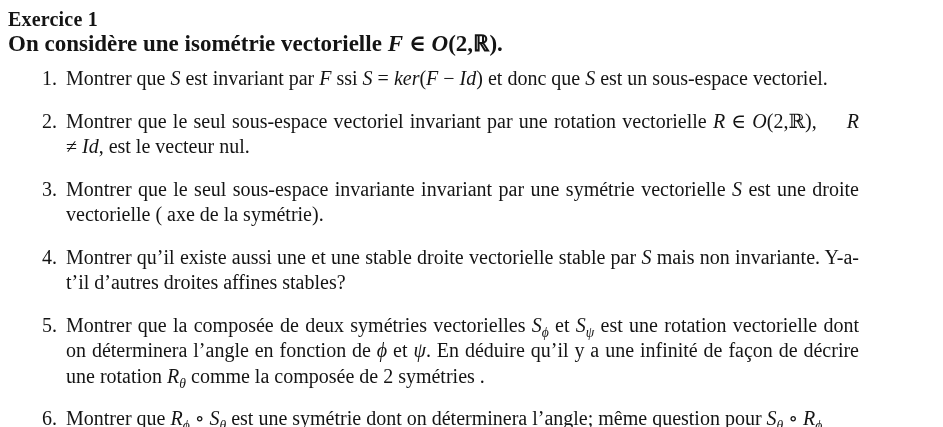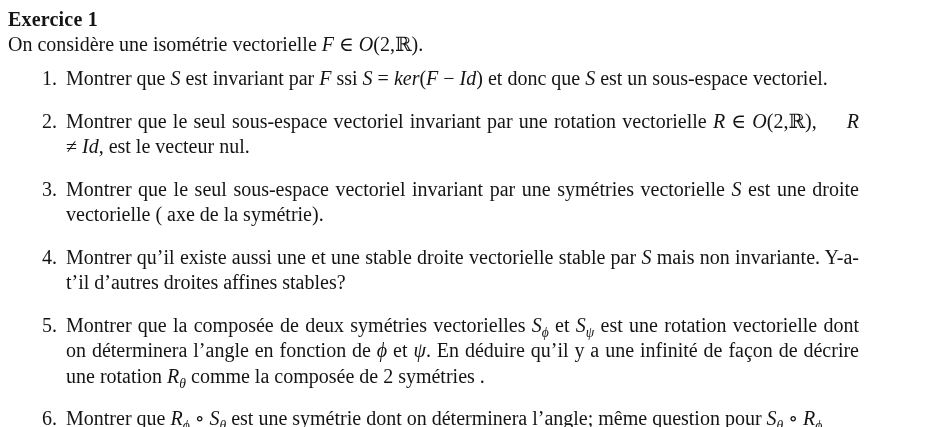--- a/index.html
+++ b/index.html
@@ -20,22 +20,23 @@
     height: 427px;
     padding: 7px 8px 0 8px;
   }
   .title {
     font-weight: bold;
     font-size: 20px;
     line-height: 24px;
     letter-spacing: 0.2px;
   }
   .intro {
-    font-size: 20px;
+    font-size: 23px;
     line-height: 26px;
+    font-weight: bold;
   }
   .list {
     margin-top: 9px;
   }
   .item {
     display: flex;
     margin-bottom: 17px;
     font-size: 20px;
     line-height: 25.5px;
   }
@@ -72,21 +73,21 @@
       <div class="item">
         <div class="num">1.</div>
         <div class="body-text"><span class="t">Montrer que </span><span class="mi">S</span><span class="t"> est invariant par </span><span class="mi">F</span><span class="t"> ssi </span><span class="mi">S</span><span class="t"> = </span><span class="mi">ker</span><span class="t">(</span><span class="mi">F</span><span class="t"> − </span><span class="mi">Id</span><span class="t">) et donc que </span><span class="mi">S</span><span class="t"> est un sous-espace vectoriel.</span></div>
       </div>
       <div class="item">
         <div class="num">2.</div>
         <div class="body-text"><span class="t">Montrer que le seul sous-espace vectoriel invariant par une rotation vectorielle </span><span class="mi">R</span><span class="t"> ∈ </span><span class="mi">O</span><span class="t">(2,ℝ),  </span><span class="mi">R</span><span class="t"> ≠ </span><span class="mi">Id</span><span class="t">, est le vecteur nul.</span></div>
       </div>
       <div class="item">
         <div class="num">3.</div>
-        <div class="body-text"><span class="t">Montrer que le seul sous-espace vectoriel invariant par une symétries vectorielle </span><span class="mi">S</span><span class="t"> est une droite vectorielle ( axe de la symétrie).</span></div>
+        <div class="body-text"><span class="t">Montrer que le seul sous-espace invariante invariant par une symétrie vectorielle </span><span class="mi">S</span><span class="t"> est une droite vectorielle ( axe de la symétrie).</span></div>
       </div>
       <div class="item">
         <div class="num">4.</div>
         <div class="body-text"><span class="t">Montrer qu’il existe aussi une et une stable droite vectorielle stable par </span><span class="mi">S</span><span class="t"> mais non invariante. Y-a-t’il d’autres droites affines stables?</span></div>
       </div>
       <div class="item">
         <div class="num">5.</div>
         <div class="body-text"><span class="t">Montrer que la composée de deux symétries vectorielles </span><span class="mi">S</span><span class="msub">ϕ</span><span class="t"> et </span><span class="mi">S</span><span class="msub">ψ</span><span class="t"> est une rotation vectorielle dont on déterminera l’angle en fonction de </span><span class="mi">ϕ</span><span class="t"> et </span><span class="mi">ψ</span><span class="t">. En déduire qu’il y a une infinité de façon de décrire une rotation </span><span class="mi">R</span><span class="msub">θ</span><span class="t"> comme la composée de 2 symétries .</span></div>
       </div>
       <div class="item">

